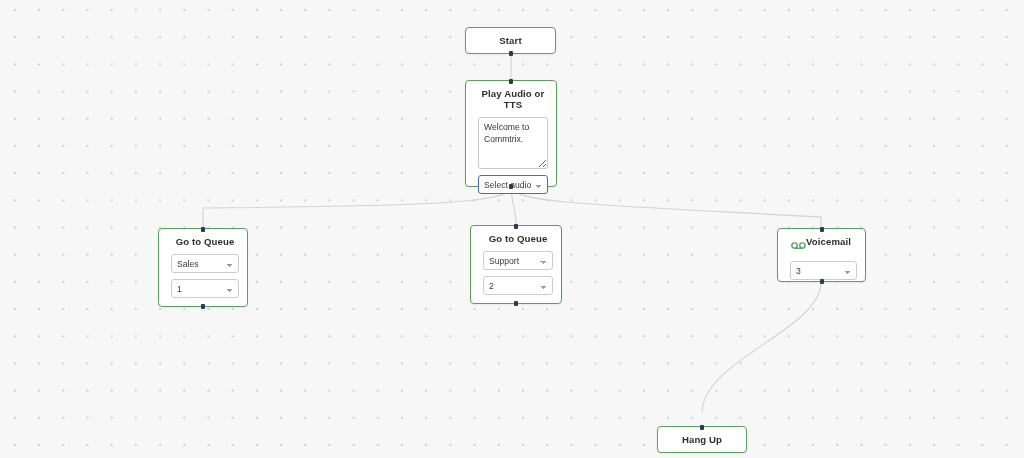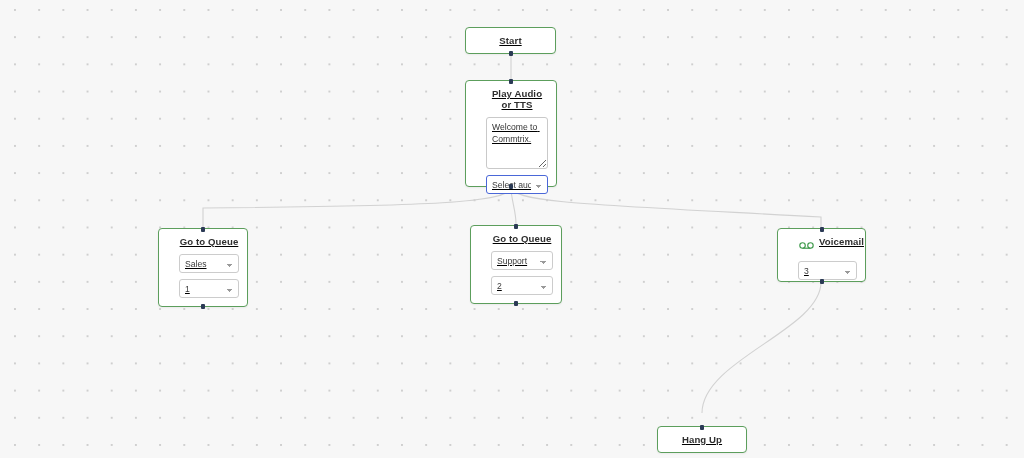--- a/index.html
+++ b/index.html
@@ -34,47 +34,45 @@
     stroke-width: 1.1;
   }
   .node {
     position: absolute;
     box-sizing: border-box;
     background: #ffffff;
     border: 1.6px solid #5c9e5c;
     border-radius: 4px;
     z-index: 2;
     box-shadow: 0 1px 2px rgba(0,0,0,0.05);
-    text-decoration: underline;
   }
   .node-title {
     font-size: 9.6px;
     font-weight: bold;
     color: #2f2f2f;
     letter-spacing: 0.1px;
   }
   .node-simple {
     display: flex;
     align-items: center;
     justify-content: center;
   }
   .node-panel {
-    padding: 7px 8px 8px 20px;
+    padding: 7px 8px 8px 12px;
   }
   .node-panel .node-title {
     display: block;
     margin: 0 0 7px 0;
   }
   .title-center {
     text-align: center;
   }
   .title-row {
     display: flex;
     align-items: center;
-    gap: 5px;
     margin: 0 0 7px 1px;
   }
   .vm-icon {
     display: inline-block;
     width: 15px;
     height: 9px;
     flex: 0 0 auto;
     line-height: 0;
   }
   textarea.tts-area {

